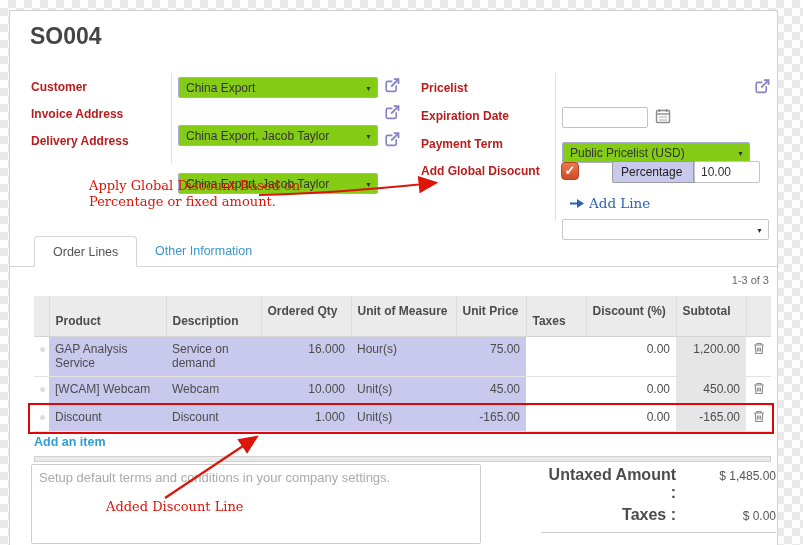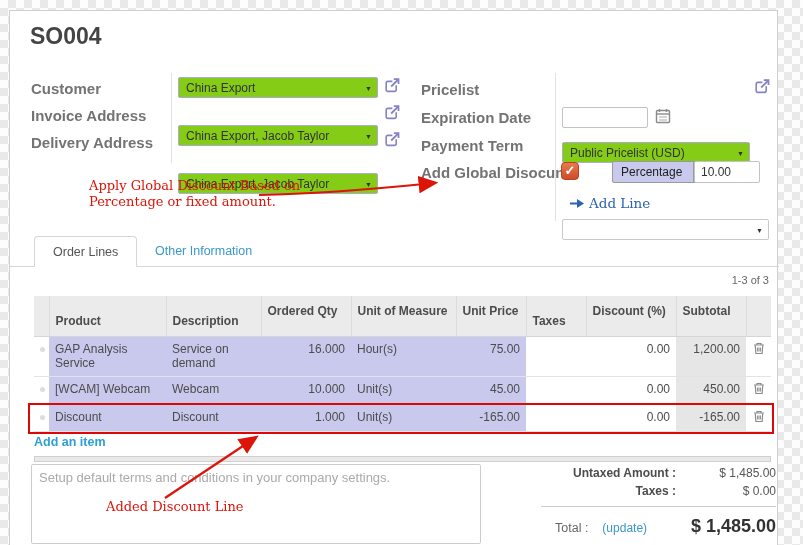--- a/index.html
+++ b/index.html
@@ -13,21 +13,21 @@
     background-size:16px 16px;
     background-position:0 0,8px 8px;
     position:relative;
   }
   .card{
     position:absolute;left:9px;top:10px;width:769px;height:552px;
     background:#fff;border:1px solid #cfcfcf;box-sizing:border-box;
   }
   .abs{position:absolute;}
   .title{left:20px;top:12px;font-size:23px;font-weight:bold;color:#444;}
-  .flabel{font-size:15px;font-weight:bold;color:#737373;}
+  .flabel{font-size:12px;font-weight:bold;color:#b91c1c;}
   .vline{width:0;border-left:1px solid #e2e2e2;}
   .osel{
     background:#84cc16;border:1px solid #ababd4;border-radius:2px;
     height:21px;box-sizing:border-box;font-size:12px;color:#333;
     display:flex;align-items:center;padding:0 16px 0 7px;position:relative;
     cursor:pointer;
   }
   .osel .caret{position:absolute;right:5px;top:7px;font-size:7px;color:#333;}
   .osel.white{background:#fff;border-color:#c9c9c9;}
   .tinput{
@@ -72,21 +72,21 @@
   .handle-dot{width:5px;height:5px;border-radius:50%;background:#ddd;margin-top:5px;}
   .additem{font-size:12.5px;font-weight:bold;color:#2e9fd4;cursor:pointer;}
   .sepbar{height:6px;background:#e9e9e9;border:1px solid #d0d0d0;box-sizing:border-box;}
   .notes{
     width:450px;height:80px;border:1px solid #ccc;border-radius:2px;resize:none;
     font-family:"Liberation Sans",sans-serif;font-size:13px;color:#555;padding:5px 7px;
     box-sizing:border-box;outline:none;
   }
   .notes::placeholder{color:#aaa;}
   .totrow{display:flex;justify-content:flex-end;align-items:baseline;margin-bottom:4px;}
-  .totlab{font-size:12px;font-weight:bold;color:#4c4c4c;text-align:right;width:130px;}
+  .totlab{font-size:16px;font-weight:bold;color:#4c4c4c;text-align:right;width:130px;}
   .totval{font-size:12px;color:#555;text-align:right;width:100px;}
   .tothr{border:none;border-top:1px solid #ccc;margin:8px 0 9px 0;}
   .totalrow{display:flex;align-items:baseline;}
   .totallab{font-size:12.5px;color:#666;margin-left:14px;}
   .updlink{font-size:12px;color:#3a97cc;margin-left:14px;cursor:pointer;}
   .totalval{font-size:18px;font-weight:bold;color:#333;margin-left:auto;}
   .ann{font-family:"DejaVu Serif","Liberation Serif",serif;font-size:13px;line-height:16px;}
   .redbox{border:2px solid #dd0806;box-sizing:border-box;background:transparent;pointer-events:none;}
   svg.overlay{pointer-events:none;}
 </style>

